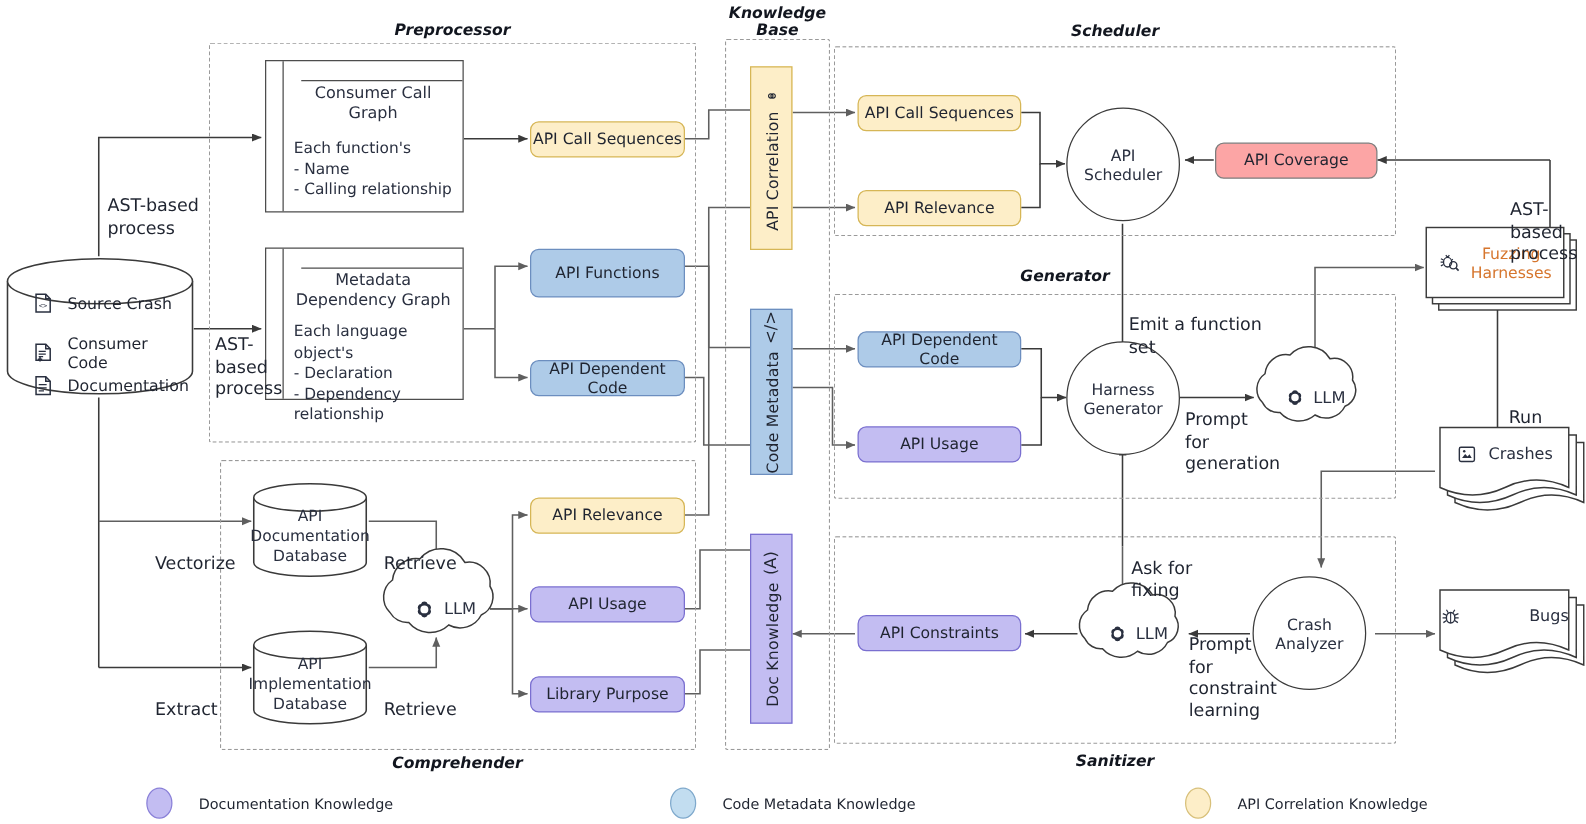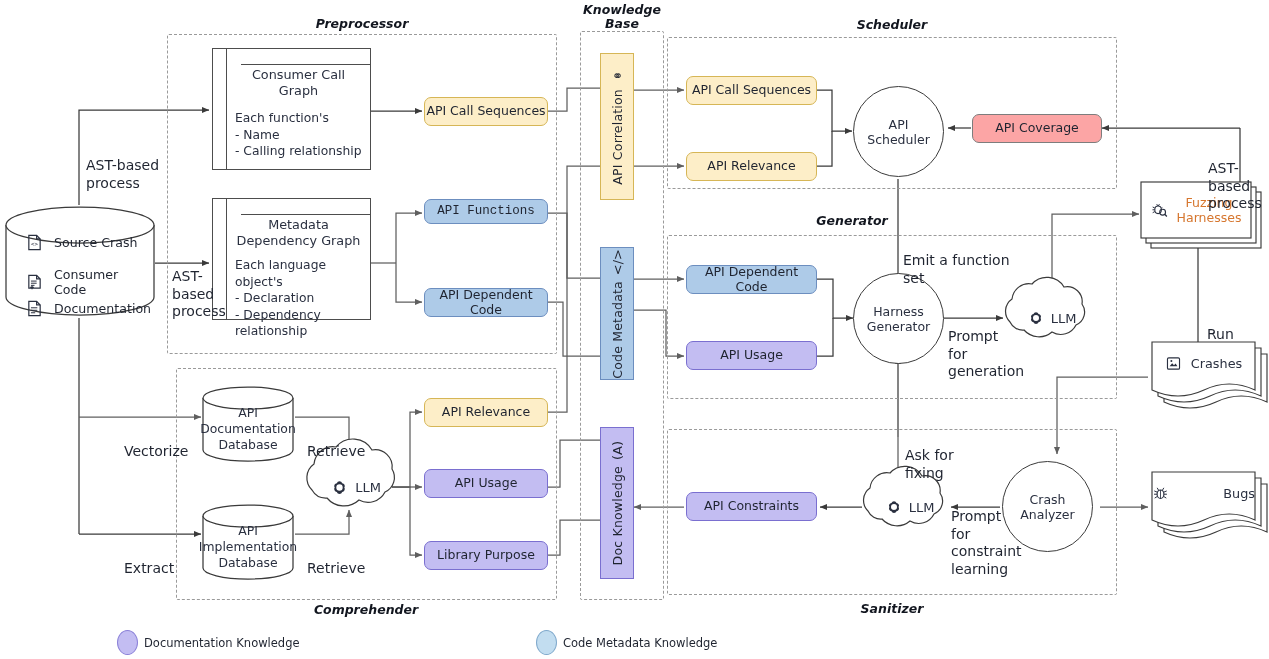--- a/index.html
+++ b/index.html
@@ -43,21 +43,21 @@
 
   
   .circ{border:1.2px solid #3b3b3b;border-radius:50%;background:#fff;
         display:flex;align-items:center;justify-content:center;text-align:center;
         font-size:12.5px;line-height:1.2;color:#2a3040;}
 
   
   .elabel{font-size:14px;line-height:1.25;color:#1f2430;white-space:pre-line;margin-top:40px;}
 
   
-  .legend-item{display:flex;align-items:center;gap:6px;}
+  .legend-item{display:flex;align-items:center;gap:21px;}
   .legend-dot{width:19px;height:23px;border-radius:50%;border:1px solid;}
   .legend-dot.purple{background:#c3bdf2;border-color:#8a80d8;}
   .legend-dot.blue{background:#c2ddf0;border-color:#7fa9cc;}
   .legend-dot.yellow{background:#fdeec8;border-color:#d8c07a;}
   .legend-label{font-size:11.5px;color:#1f2430;white-space:nowrap;}
   .orange{color:#d6762e;}
   .ico{width:17px;height:17px;flex:0 0 17px;}
 </style>
 </head>
 <body>
@@ -223,21 +223,21 @@
       <div class="nb-title">Dependency Graph</div>
       <div class="nb-list" style="margin-top:8px;">
         <div>Each language object's</div>
         <div>- Declaration</div>
         <div>- Dependency relationship</div>
       </div>
     </div>
   </div>
 
   <div class="pill yellow abs" style="left:424px;top:97px;width:124px;height:29px;">API Call Sequences</div>
-  <div class="pill blue abs" style="left:424px;top:199px;width:124px;height:25px;font-family:Liberation Mono, monospace;">API Functions</div>
+  <div class="pill blue abs" style="left:424px;top:199px;width:124px;height:39px;">API Functions</div>
   <div class="pill blue abs" style="left:424px;top:288px;width:124px;height:29px;">API Dependent Code</div>
 
   <svg class="layer">
     <g fill="#fff" stroke="#3a3a3a" stroke-width="1.25">
       <path d="M203,398 L203,450 A45,11 0 0 0 293,450 L293,398"></path>
       <ellipse cx="248" cy="398" rx="45" ry="11"></ellipse>
       <path d="M203,516 L203,568 A45,11 0 0 0 293,568 L293,516"></path>
       <ellipse cx="248" cy="516" rx="45" ry="11"></ellipse>
     </g>
   </svg>
@@ -412,14 +412,18 @@
   <div class="elabel abs" style="left:1207px;top:286px;width:40px;">Run</div>
 
   <div class="legend-item abs" style="left:117px;top:630px;">
     <span class="legend-dot purple"></span>
     <span class="legend-label">Documentation Knowledge</span>
   </div>
   <div class="legend-item abs" style="left:536px;top:630px;">
     <span class="legend-dot blue"></span>
     <span class="legend-label">Code Metadata Knowledge</span>
   </div>
+  <div class="legend-item abs" style="left:948px;top:630px;">
+    <span class="legend-dot yellow"></span>
+    <span class="legend-label">API Correlation Knowledge</span>
+  </div>
 
 </div>
 
 </body></html>

